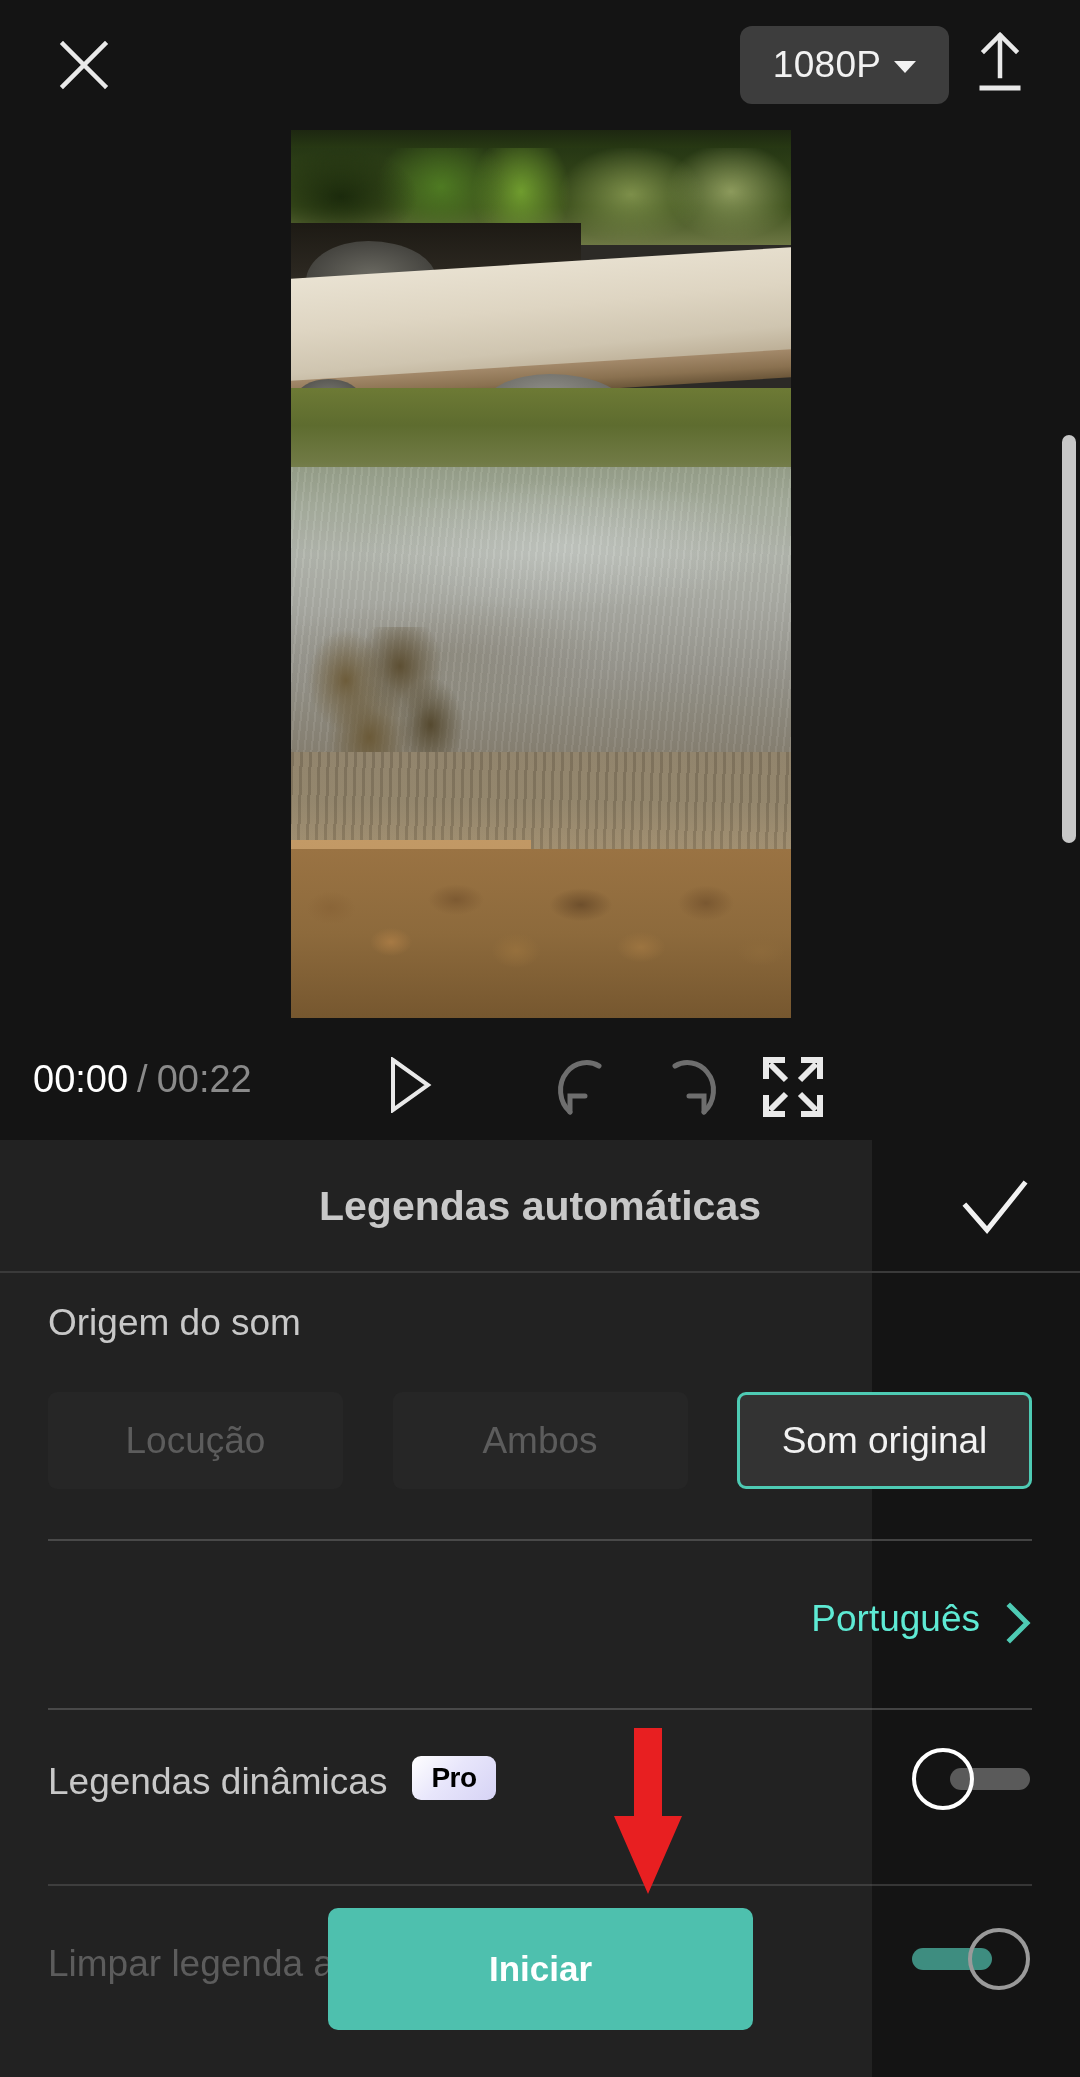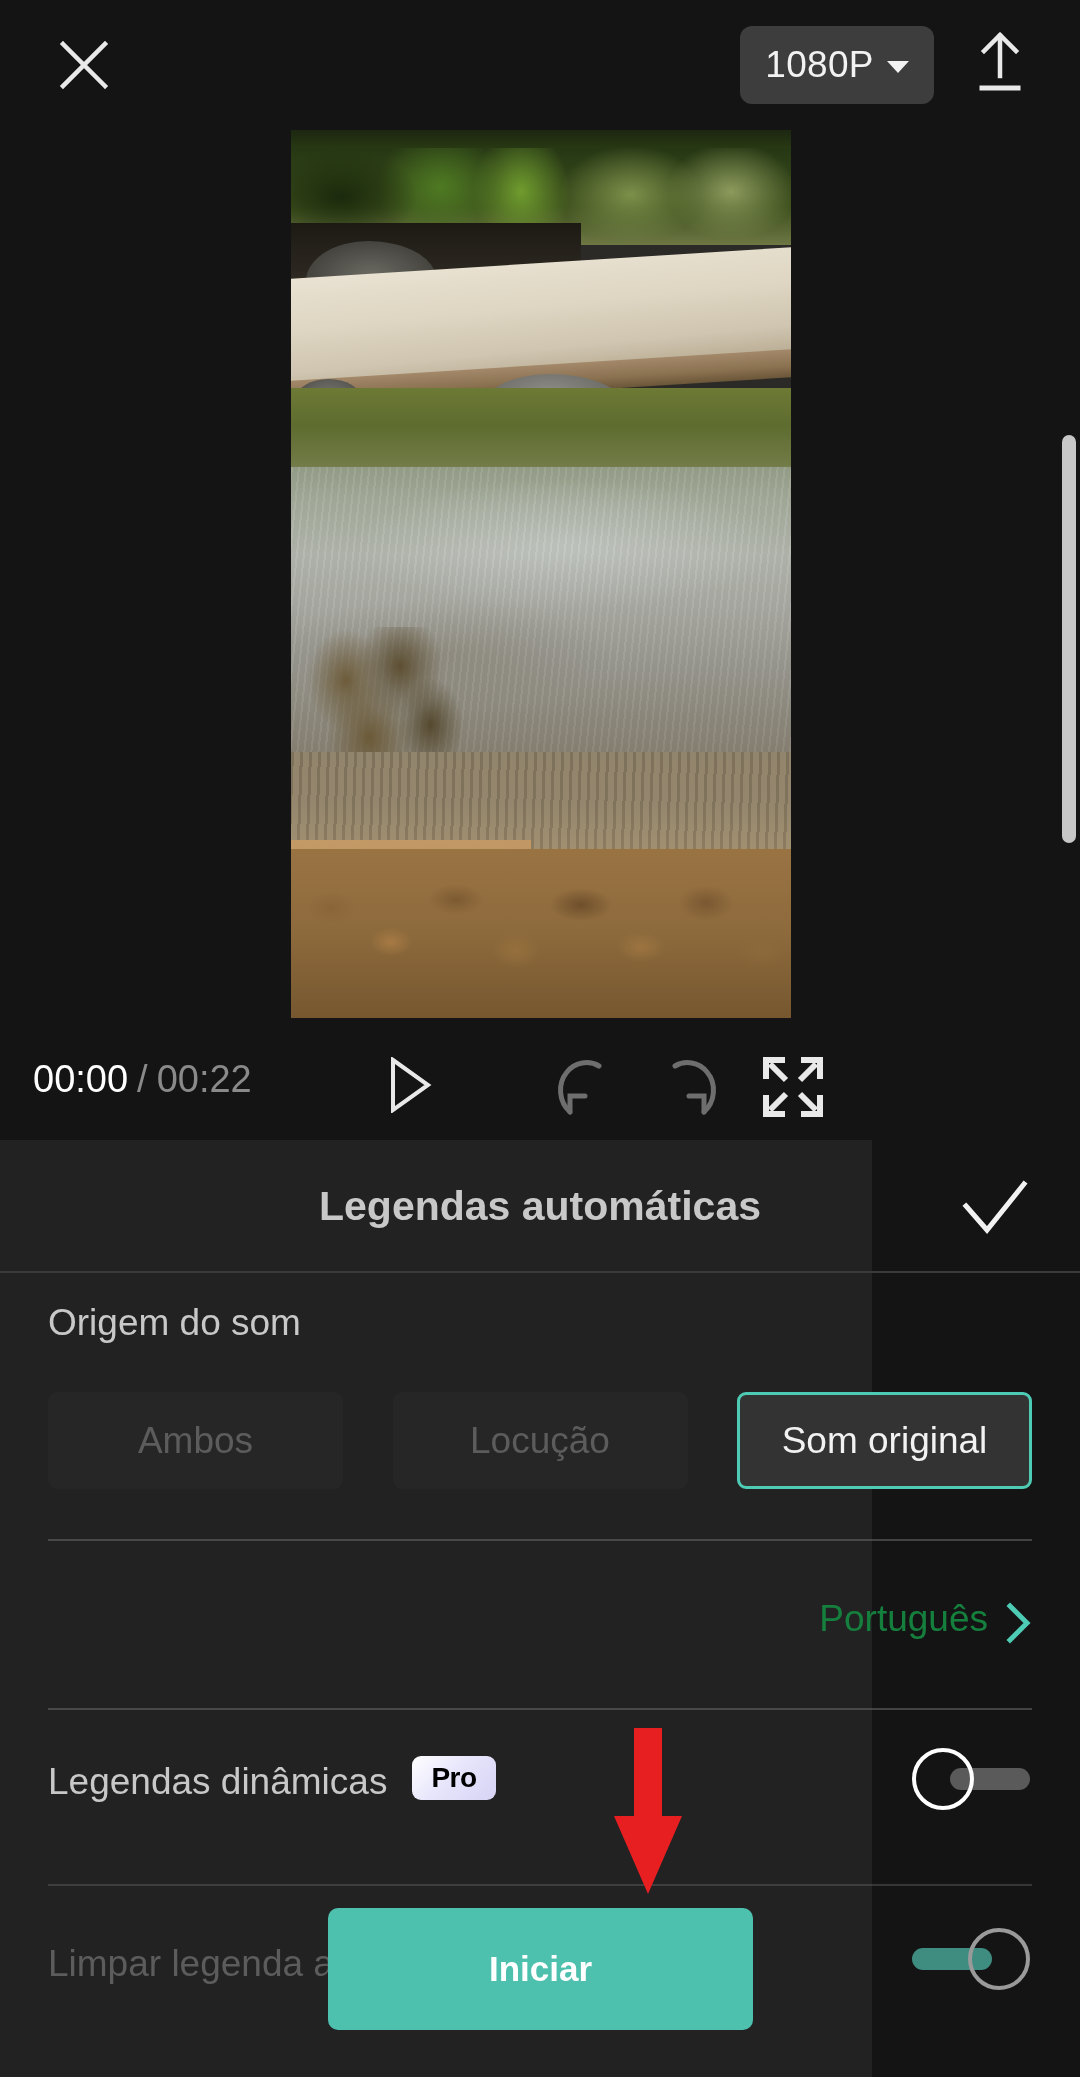--- a/index.html
+++ b/index.html
@@ -23,21 +23,21 @@
   }
   .close-btn {
     position: absolute; left: 50px; top: 33px;
     width: 68px; height: 68px;
     display: flex; align-items: center; justify-content: center;
   }
   .close-btn svg { width: 52px; height: 52px; }
 
   .quality-pill {
     position: absolute; left: 740px; top: 26px;
-    width: 194px; height: 78px;
+    width: 209px; height: 78px;
     background: #3d3d3d;
     border-radius: 12px;
     display: flex; align-items: center; justify-content: center;
     gap: 13px;
   }
   .quality-pill .q-label {
     color: #f2f2f2; font-size: 37px; letter-spacing: 0.3px;
   }
   .caret-down {
     width: 0; height: 0;
@@ -271,22 +271,22 @@
 
   .row-language {
     position: absolute; left: 0; top: 1580px;
     width: 1080px; height: 90px;
   }
   .row-language .r-label {
     position: absolute; left: 48px; top: 18px;
     color: #c8c8c8; font-size: 37px;
   }
   .row-language .r-value {
-    position: absolute; right: 92px; top: 18px;
-    color: #15803d; font-size: 37px; margin-left: 29px;
+    position: absolute; right: 100px; top: 18px;
+    color: #5eead4; font-size: 37px; margin-left: 29px;
   }
   .chev-right {
     position: absolute; right: 48px; top: 22px;
     width: 26px; height: 42px;
   }
   .chev-right svg { width: 100%; height: 100%; }
 
   .divider-inset-2 {
     position: absolute; left: 48px; top: 1708px;
     width: 984px; height: 2px; background: #6a6a6a; opacity: .55;
@@ -482,24 +482,24 @@
         </span>
       </div>
       <div class="panel-divider"></div>
     </div>
   </div>
 
   <div class="section-label">Origem do som</div>
 
   <div class="chips-row">
     <div class="chip inactive">
+      <span>Locução</span>
+    </div>
+    <div class="chip inactive">
       <span>Ambos</span>
-    </div>
-    <div class="chip inactive">
-      <span>Locução</span>
     </div>
     <div class="chip active">
       <span>Som original</span>
     </div>
   </div>
 
   <div class="divider-inset-1"></div>
 
   <div class="row-language">
     <span class="r-value">Português</span>

